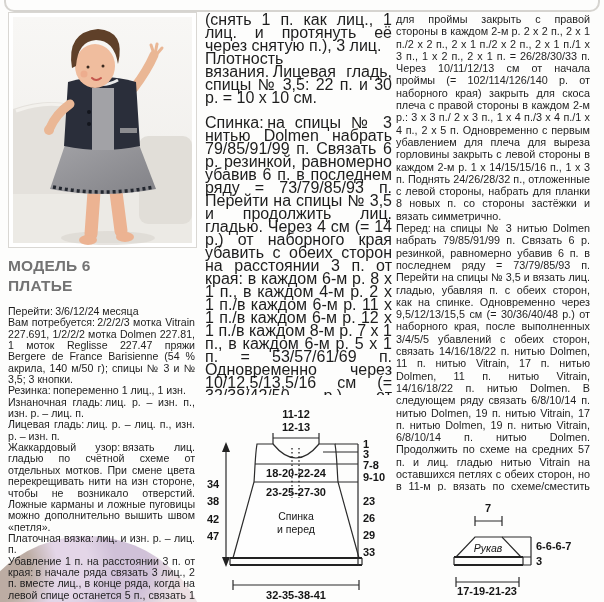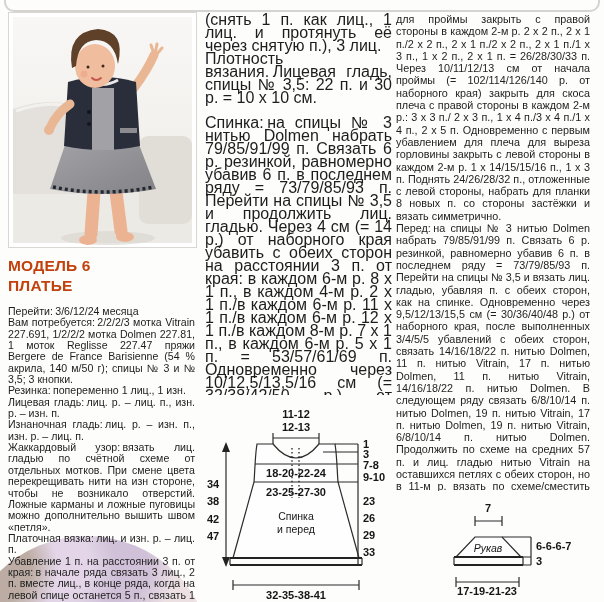--- a/index.html
+++ b/index.html
@@ -28,21 +28,21 @@
       #d7cec5;
   }
   
   .col{position:absolute;text-align:justify;hyphens:auto;-webkit-hyphens:auto}
   .col p{margin:0}
   .col b{font-weight:normal;margin-right:.22em}
   .col b:empty{display:none}
   .col-left{left:8px;top:256px;width:187px;font-size:10.6px;line-height:11.35px;height:346px;overflow:hidden}
   .col-mid{left:205px;top:13px;width:187px;font-size:16px;line-height:13px;height:382px;overflow:hidden}
   .col-right{left:396px;top:13px;width:194px;font-size:10.8px;line-height:12.3px;height:478px;overflow:hidden}
-  .model-head{margin:0 0 10px 0;color:#c2410c;font-size:15.5px;line-height:20px;font-weight:bold;letter-spacing:.2px;text-align:left}
+  .model-head{margin:0 0 10px 0;color:#737373;font-size:15.5px;line-height:20px;font-weight:bold;letter-spacing:.2px;text-align:left}
   .mt{margin-top:12px !important}
   
   .dress-svg{position:absolute;left:196px;top:398px}
   .sleeve-svg{position:absolute;left:398px;top:492px}
   .dg{stroke:#2b2b2b;fill:none;stroke-width:1.2}
   .dg-thick{stroke:#222;fill:none;stroke-width:2.2}
   .dg-fill{fill:#fefefe;stroke:#2b2b2b;stroke-width:1.2}
   .dots{stroke:#222;fill:none;stroke-width:1.3;stroke-dasharray:1.5 2.6}
   text{fill:#161616;font-family:"Liberation Sans",sans-serif}
   .num{font-size:11px;font-weight:bold}
@@ -110,22 +110,22 @@
 </figure>
 
 <section class="col col-left">
   <h1 class="model-head">
     <span>МОДЕЛЬ 6</span><br>
     <span>ПЛАТЬЕ</span>
   </h1>
   <p><b>Перейти:</b><span>3/6/12/24 месяца</span></p>
   <p><b>Вам потребуется:</b><span>2/2/2/3 мотка Vitrain 227.691, 1/2/2/2 мотка Dolmen 227.81, 1 моток Reglisse 227.47 пряжи Bergere de France Barisienne (54 % акрила, 140 м/50 г); спицы № 3 и № 3,5; 3 кнопки.</span></p>
   <p><b>Резинка:</b><span>попеременно 1 лиц., 1 изн.</span></p>
+  <p><b>Изнаночная гладь:</b><span>лиц. р. – изн. п., изн. р. – лиц. п.</span></p>
   <p><b>Лицевая гладь:</b><span>лиц. р. – лиц. п., изн. р. – изн. п.</span></p>
-  <p><b>Изнаночная гладь:</b><span>лиц. р. – изн. п., изн. р. – лиц. п.</span></p>
   <p><b>Жаккардовый узор:</b><span>вязать лиц. гладью по счётной схеме от отдельных мотков. При смене цвета перекрещивать нити на изн стороне, чтобы не возникало отверстий. Ложные карманы и ложные пуговицы можно дополнительно вышить швом «петля».</span></p>
   <p><b>Платочная вязка:</b><span>лиц. и изн. р. – лиц. п.</span></p>
   <p><b>Убавление 1 п. на расстоянии 3 п. от края:</b><span>в начале ряда связать 3 лиц., 2 п. вместе лиц., в конце ряда, когда на левой спице останется 5 п., связать 1 протяжку</span></p>
 </section>
 
 <section class="col col-mid">
   <p><span>(снять 1 п. как лиц., 1 лиц. и протянуть её через снятую п.), 3 лиц.</span></p>
   <p><b>Плотность вязания.</b><span>Лицевая гладь, спицы № 3,5: 22 п. и 30 р. = 10 x 10 см.</span></p>
   <p class="mt"><b>Спинка:</b><span>на спицы № 3 нитью Dolmen набрать 79/85/91/99 п. Связать 6 р. резинкой, равномерно убавив 6 п. в последнем ряду = 73/79/85/93 п. Перейти на спицы № 3,5 и продолжить лиц. гладью. Через 4 см (= 14 р.) от наборного края убавить с обеих сторон на расстоянии 3 п. от края: в каждом 6-м р. 8 x 1 п., в каждом 4-м р. 2 x 1 п./в каждом 6-м р. 11 x 1 п./в каждом 6-м р. 12 x 1 п./в каждом 8-м р. 7 x 1 п., в каждом 6-м р. 5 x 1 п. = 53/57/61/69 п. Одновременно через 10/12,5/13,5/16 см (= 32/38/42/50 р.) от наборного края продолжить нитью Vitrain. Для застёжки через 22/25/28/32 см (= 68/76/84/96 р.) от наборного края связать 25/27/29/33 лиц., прибавить 1 п., 1 лиц., прибавить 1 п., 1 лиц., прибавить 1 п., 2 лиц., отложить оставшиеся 24/26/28/32 п. Далее вязать на 32/34/36/40 п. с правой стороны: 7 п. резинкой, начиная с 2 изн., 25/27/29/33 п. лиц. гладью. Через 23/26/29/33 см (= 72/80/88/100 р.) от наборного края</span></p>
 </section>

